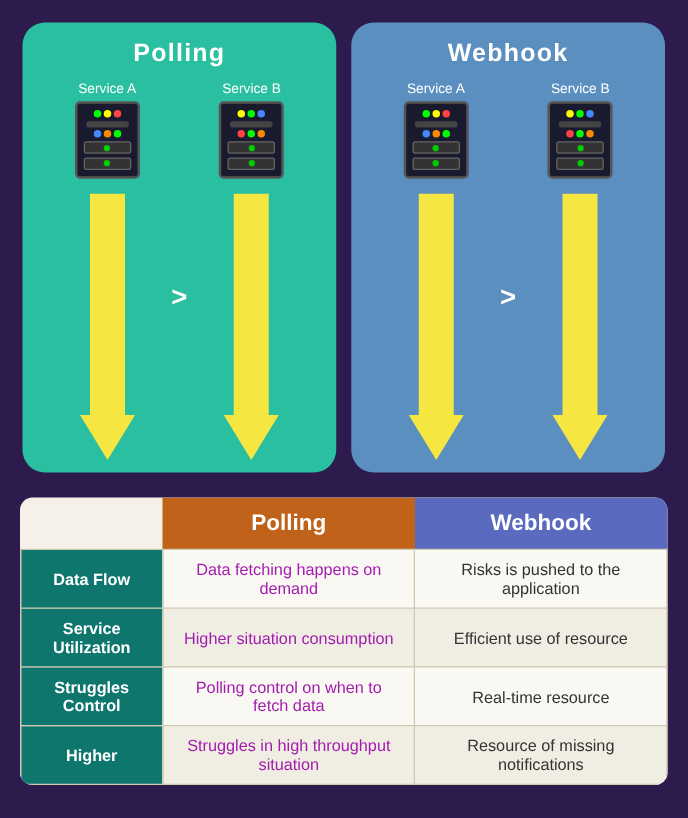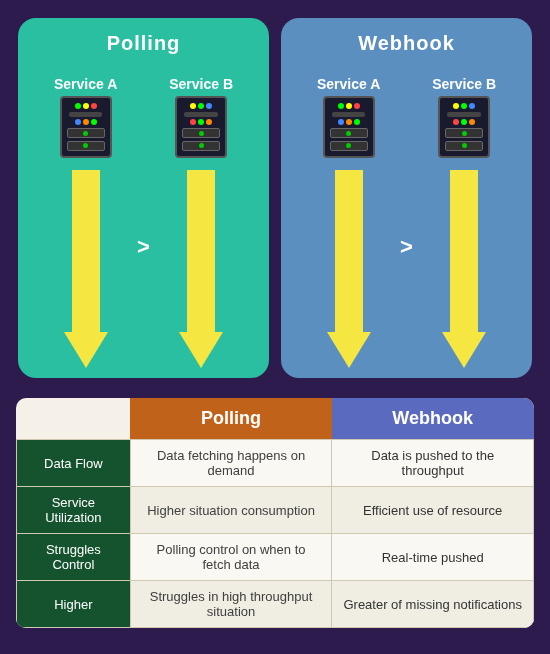--- a/index.html
+++ b/index.html
@@ -53,24 +53,23 @@
     }
 
     .server-container {
       display: flex;
       flex-direction: column;
       align-items: center;
       gap: 4px;
     }
 
     .server-label {
-      font-size: 14px;
+      font-size: 11px;
       color: white;
-      font-weight: bold;
-      margin-top: 11px;
+      font-weight: normal;
     }
 
     .server-icon {
       width: 52px;
       height: 62px;
       background: #1a1a2e;
       border-radius: 4px;
       border: 2px solid #555;
       display: flex;
       flex-direction: column;
@@ -203,31 +202,31 @@
 
     .comparison-table td {
       padding: 8px 10px;
       font-size: 13px;
       text-align: center;
       vertical-align: middle;
       border: 1px solid #d0c8b0;
     }
 
     .td-label {
-      background-color: #14532d;
+      background-color: #0f766e;
       color: white;
-      font-weight: normal;
+      font-weight: bold;
       font-size: 13px;
       text-align: center;
       width: 22%;
     }
 
     .td-polling {
       background-color: #faf8f2;
-      color: #404040;
+      color: #a21caf;
       width: 39%;
     }
 
     .td-webhook {
       background-color: #faf8f2;
       color: #333;
       width: 39%;
     }
 
     tr:nth-child(even) .td-polling,
@@ -370,32 +369,32 @@
       <tr>
         <th class="th-empty"></th>
         <th class="th-polling">Polling</th>
         <th class="th-webhook">Webhook</th>
       </tr>
     </thead>
     <tbody id="table-body">
     <tr>
           <td class="td-label">Data Flow</td>
           <td class="td-polling">Data fetching happens on demand</td>
-          <td class="td-webhook">Data is pushed to the throughput</td>
+          <td class="td-webhook">Risks is pushed to the application</td>
         </tr>
         <tr>
           <td class="td-label">Service Utilization</td>
           <td class="td-polling">Higher situation consumption</td>
           <td class="td-webhook">Efficient use of resource</td>
         </tr>
         <tr>
           <td class="td-label">Struggles Control</td>
           <td class="td-polling">Polling control on when to fetch data</td>
-          <td class="td-webhook">Real-time pushed</td>
+          <td class="td-webhook">Real-time resource</td>
         </tr>
         <tr>
           <td class="td-label">Higher</td>
           <td class="td-polling">Struggles in high throughput situation</td>
-          <td class="td-webhook">Greater of missing notifications</td>
+          <td class="td-webhook">Resource of missing notifications</td>
         </tr>
       </tbody>
   </table>
 </div>
 
 </body></html>

